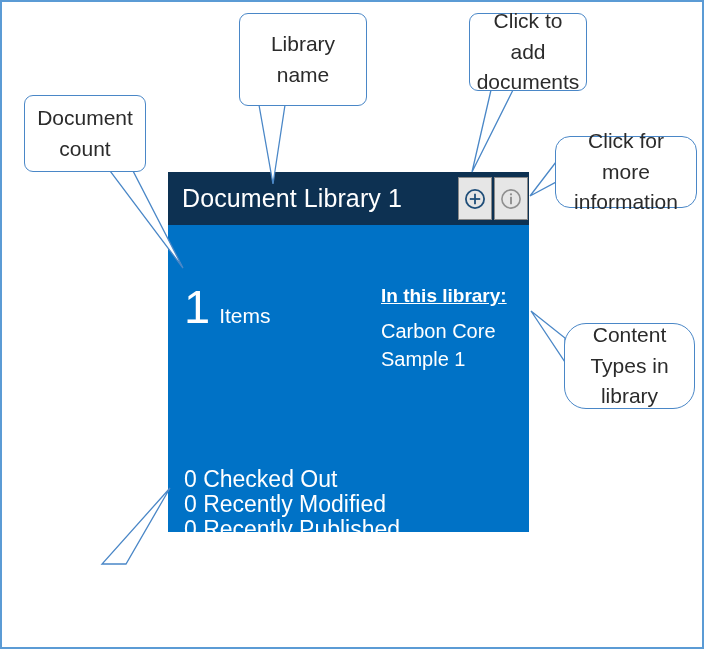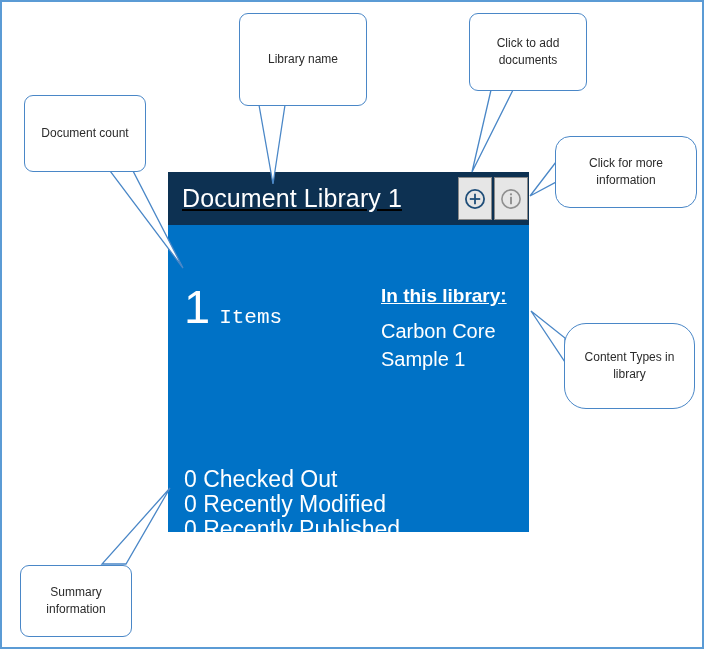--- a/index.html
+++ b/index.html
@@ -30,21 +30,20 @@
   }
   #tile-header {
     position: absolute;
     left: 0;
     top: 0;
     width: 361px;
     height: 53px;
     background: #0d3152;
     display: flex;
     align-items: center;
-    text-decoration: underline;
   }
   #tile-title {
     color: #ffffff;
     font-size: 25px;
     font-weight: 400;
     letter-spacing: 0.1px;
     padding-left: 14px;
     white-space: nowrap;
     flex: 1 1 auto;
   }
@@ -81,21 +80,20 @@
   }
   #count-number {
     font-size: 47px;
     font-weight: 300;
     line-height: 1;
   }
   #count-label {
     font-size: 21px;
     font-weight: 400;
     margin-left: 9px;
-    font-family: Liberation Mono, monospace;
   }
   #library-block {
     position: absolute;
     left: 213px;
     top: 60px;
     width: 140px;
   }
   #library-heading {
     font-size: 19px;
     font-weight: 700;
@@ -125,21 +123,21 @@
     position: absolute;
     background: #ffffff;
     border: 1.4px solid #4a87c7;
     border-radius: 9px;
     box-sizing: border-box;
     display: flex;
     align-items: center;
     justify-content: center;
     text-align: center;
     color: #2b2b2b;
-    font-size: 12px;
+    font-size: 21px;
     line-height: 1.45;
     padding: 12px 6px;
     z-index: 5;
   }
   #svg-tails {
     position: absolute;
     left: 0;
     top: 0;
     width: 704px;
     height: 649px;
@@ -220,15 +218,14 @@
   <div class="callout" id="co-doc-count">Document count</div>
 
   <div class="callout" id="co-lib-name">Library name</div>
 
   <div class="callout" id="co-add-docs">Click to add documents</div>
 
   <div class="callout" id="co-more-info">Click for more information</div>
 
   <div class="callout" id="co-content-typ">Content Types in library</div>
 
-  <div class="callout" id="co-summary">Summary information</div>
 
 </div>
 
 </body></html>

